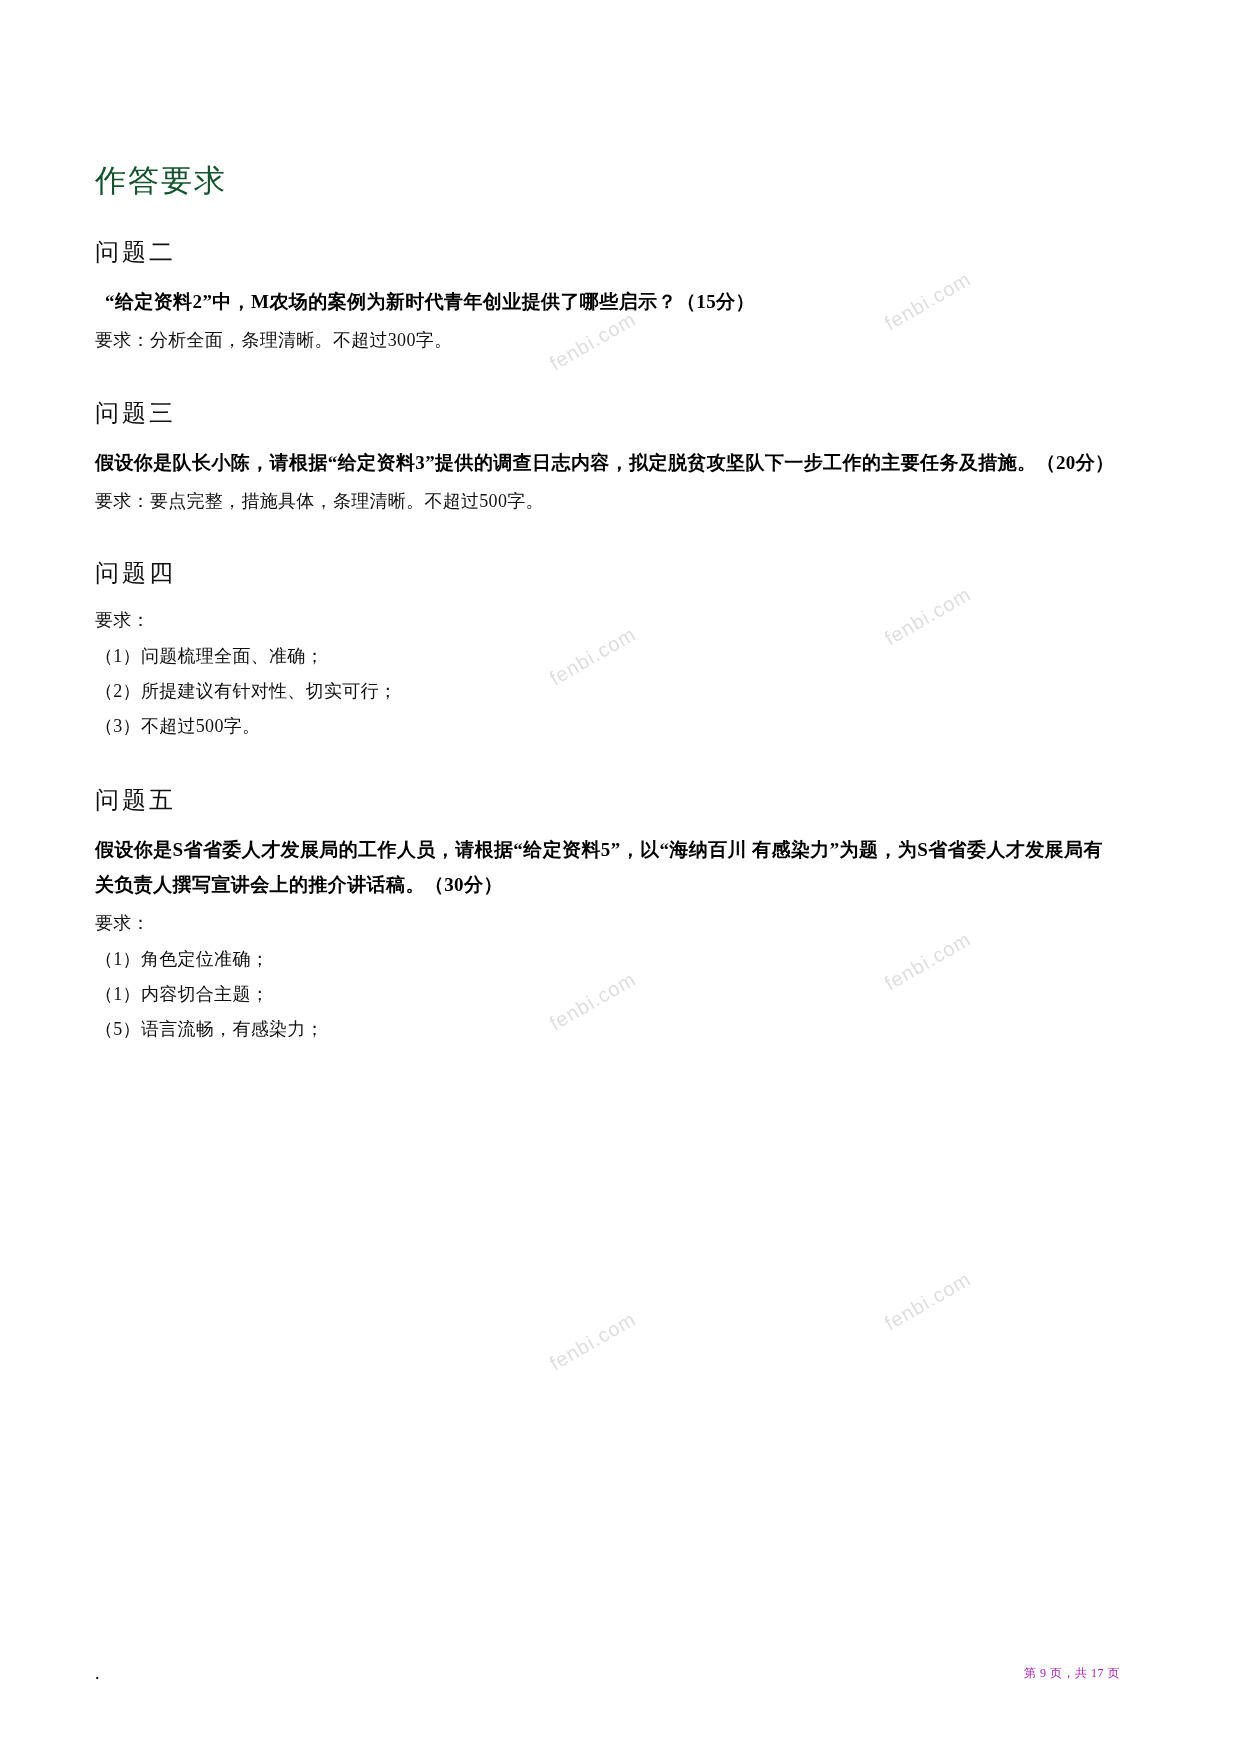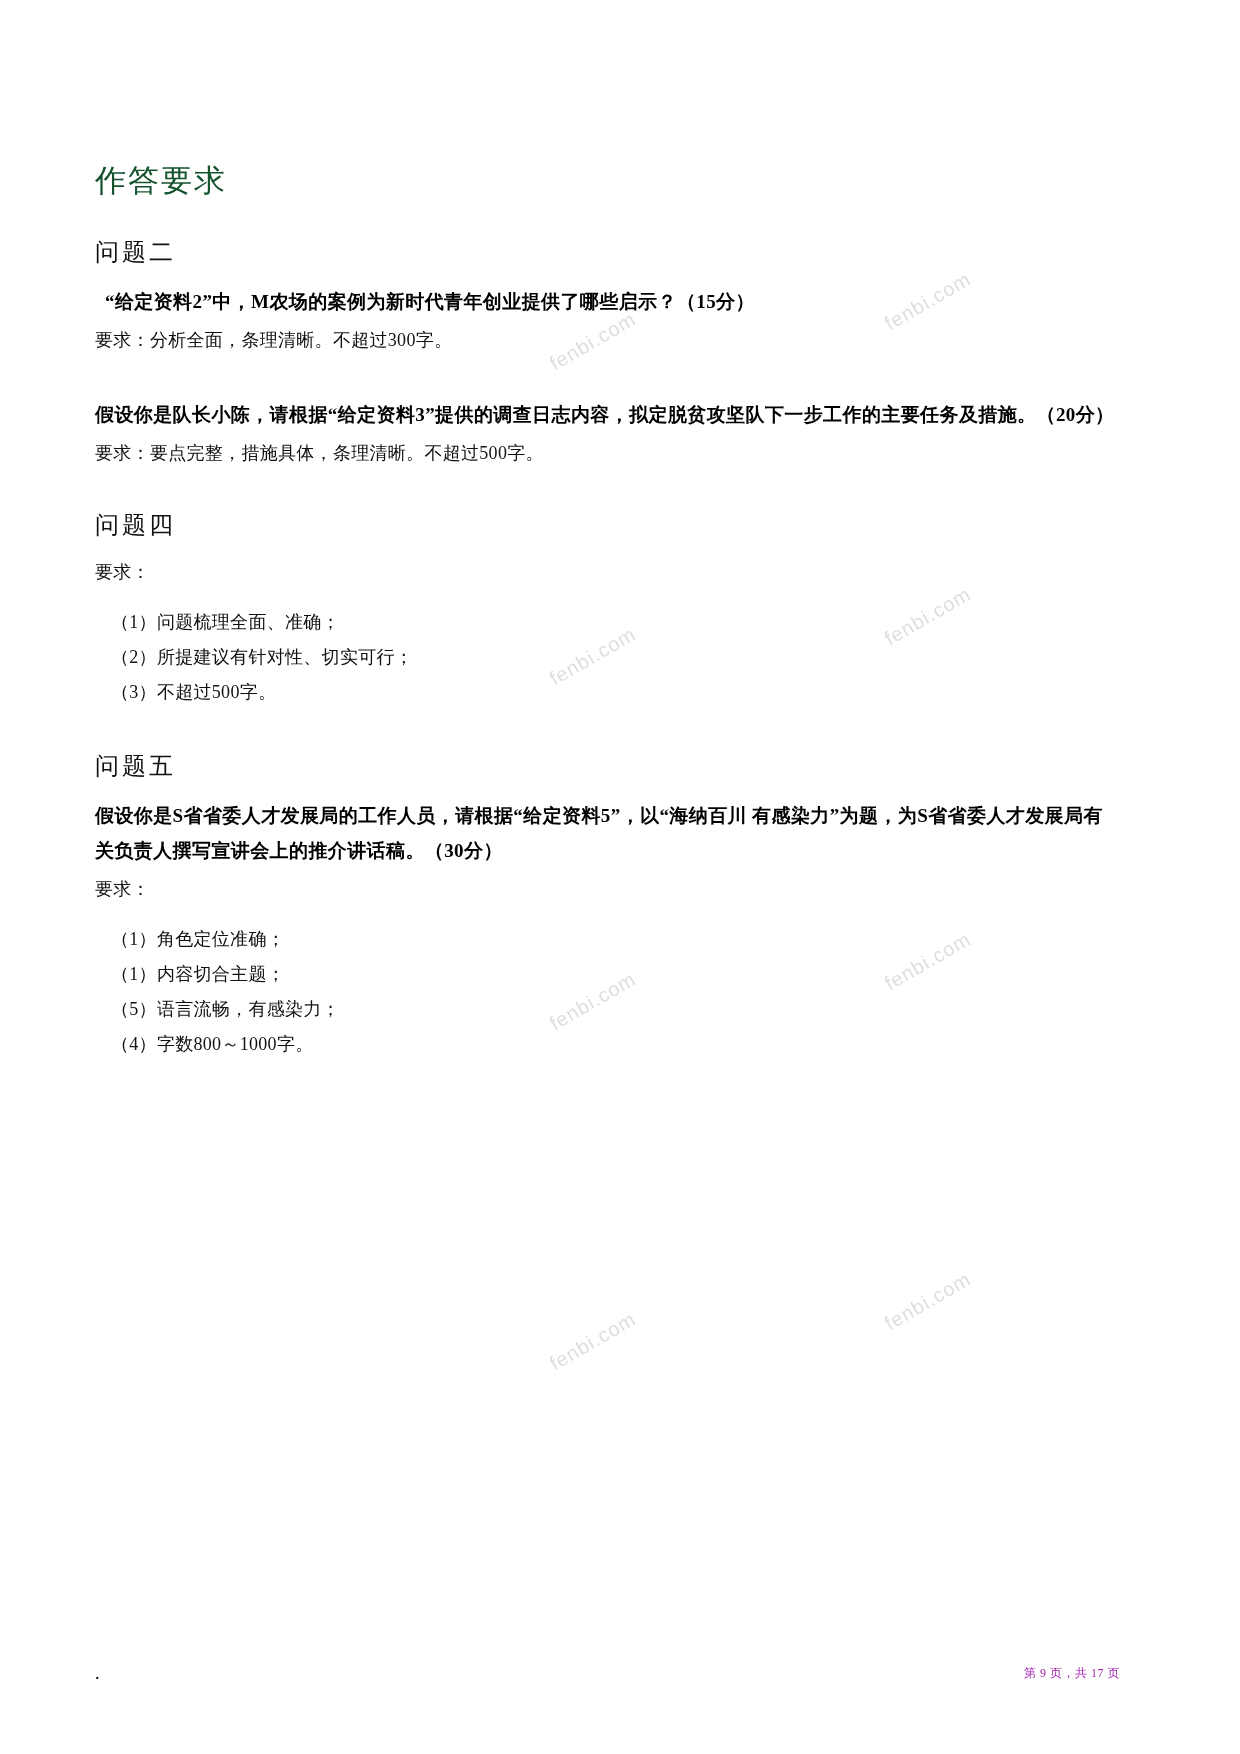--- a/index.html
+++ b/index.html
@@ -71,21 +71,21 @@
 
   .q-req {
     font-size: 18px;
     line-height: 1.75;
     margin: 0 0 2px 0;
     letter-spacing: 0.3px;
     color: #111;
   }
 
   .q-req-list {
-    margin: 16px;
+    margin: 0;
     padding: 0;
     list-style: none;
   }
   .q-req-list li {
     font-size: 18px;
     line-height: 1.95;
     letter-spacing: 0.3px;
     color: #111;
   }
 
@@ -132,20 +132,21 @@
   <h1 class="doc-title">作答要求</h1>
 
 
   <section class="q-block">
     <h2 class="q-title">问题二</h2>
     <p class="q-stem indent-1">“给定资料2”中，M农场的案例为新时代青年创业提供了哪些启示？（15分）</p>
     <p class="q-req">要求：分析全面，条理清晰。不超过300字。</p>
   </section>
 
   <section class="q-block">
+    <h2 class="q-title">问题三</h2>
     <p class="q-stem">假设你是队长小陈，请根据“给定资料3”提供的调查日志内容，拟定脱贫攻坚队下一步工作的主要任务及措施。（20分）</p>
     <p class="q-req">要求：要点完整，措施具体，条理清晰。不超过500字。</p>
   </section>
 
   <section class="q-block">
     <h2 class="q-title">问题四</h2>
     <p class="q-req">要求：</p>
     <ul class="q-req-list">
       <li>（1）问题梳理全面、准确；</li>
       <li>（2）所提建议有针对性、切实可行；</li>
@@ -154,21 +155,20 @@
   </section>
 
   <section class="q-block">
     <h2 class="q-title">问题五</h2>
     <p class="q-stem">假设你是S省省委人才发展局的工作人员，请根据“给定资料5”，以“海纳百川 有感染力”为题，为S省省委人才发展局有关负责人撰写宣讲会上的推介讲话稿。（30分）</p>
     <p class="q-req">要求：</p>
     <ul class="q-req-list">
       <li>（1）角色定位准确；</li>
       <li>（1）内容切合主题；</li>
       <li>（5）语言流畅，有感染力；</li>
-      <li>（4）字数800～1000字。</li>
     </ul>
   </section>
 
   <div class="footer">
     <span class="footer-dot">.</span>
     <span class="footer-page">第 9 页，共 17 页</span>
   </div>
 
 </div>
 

